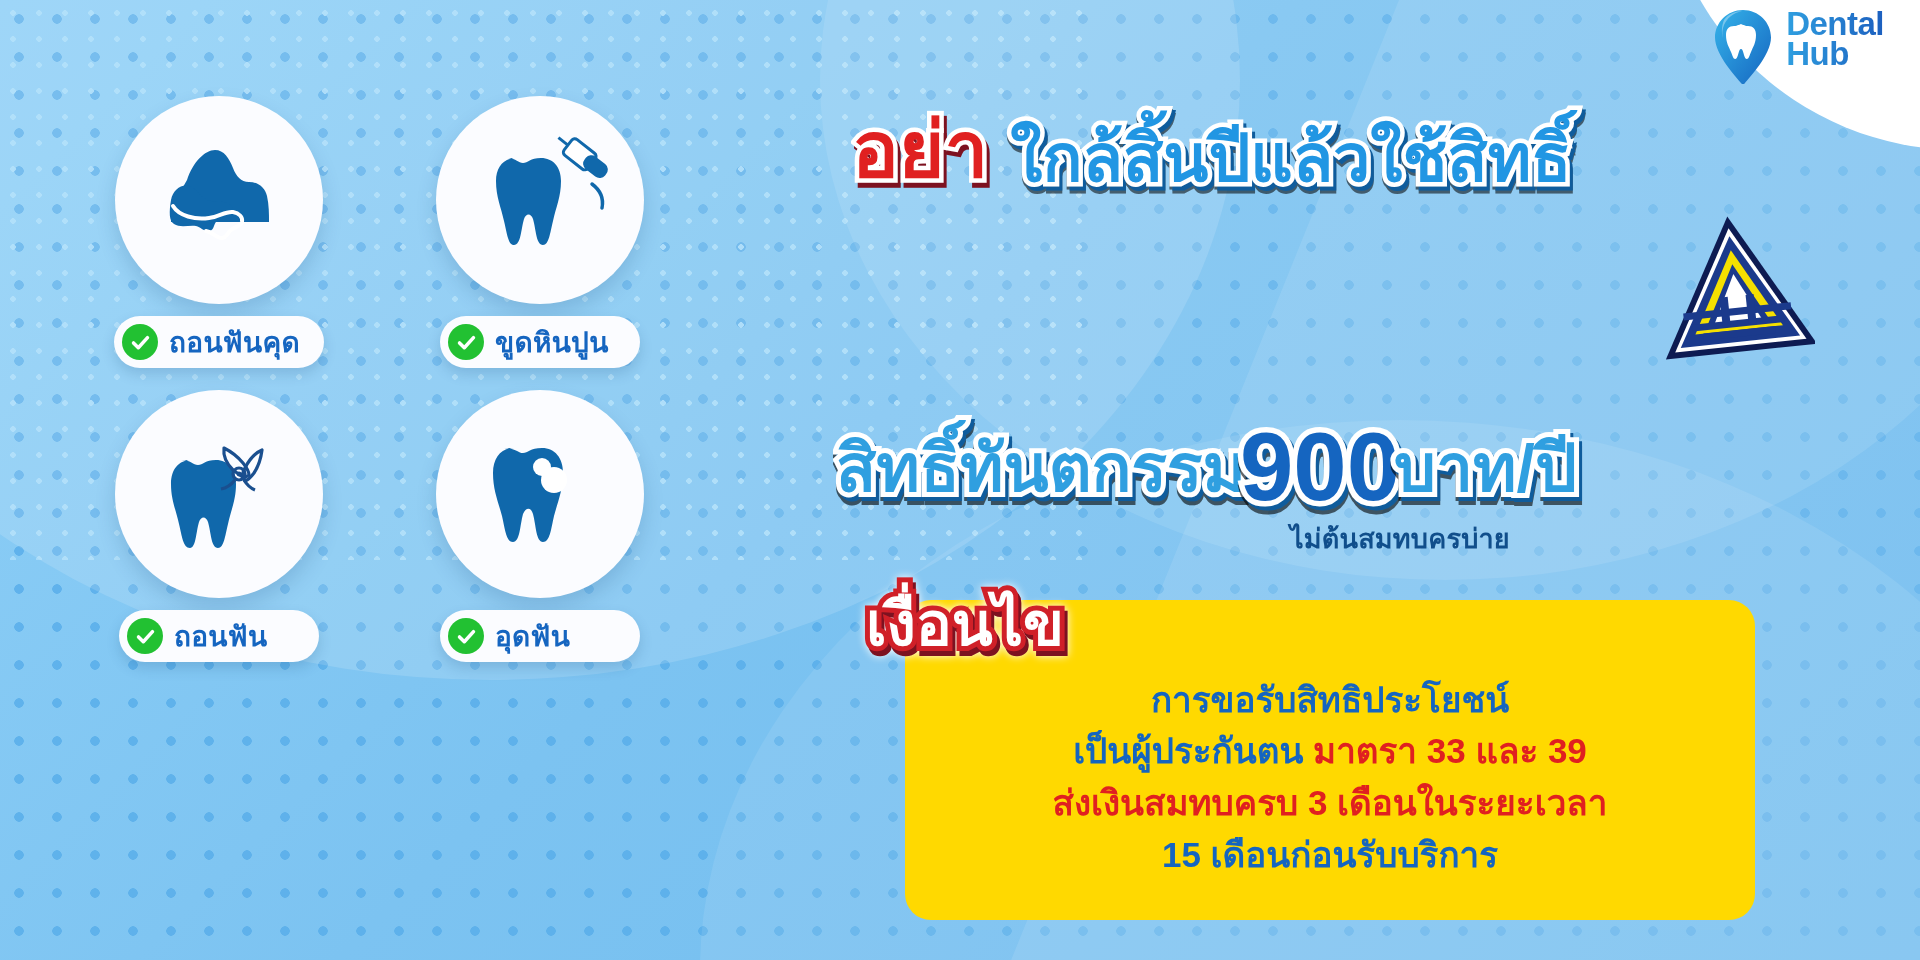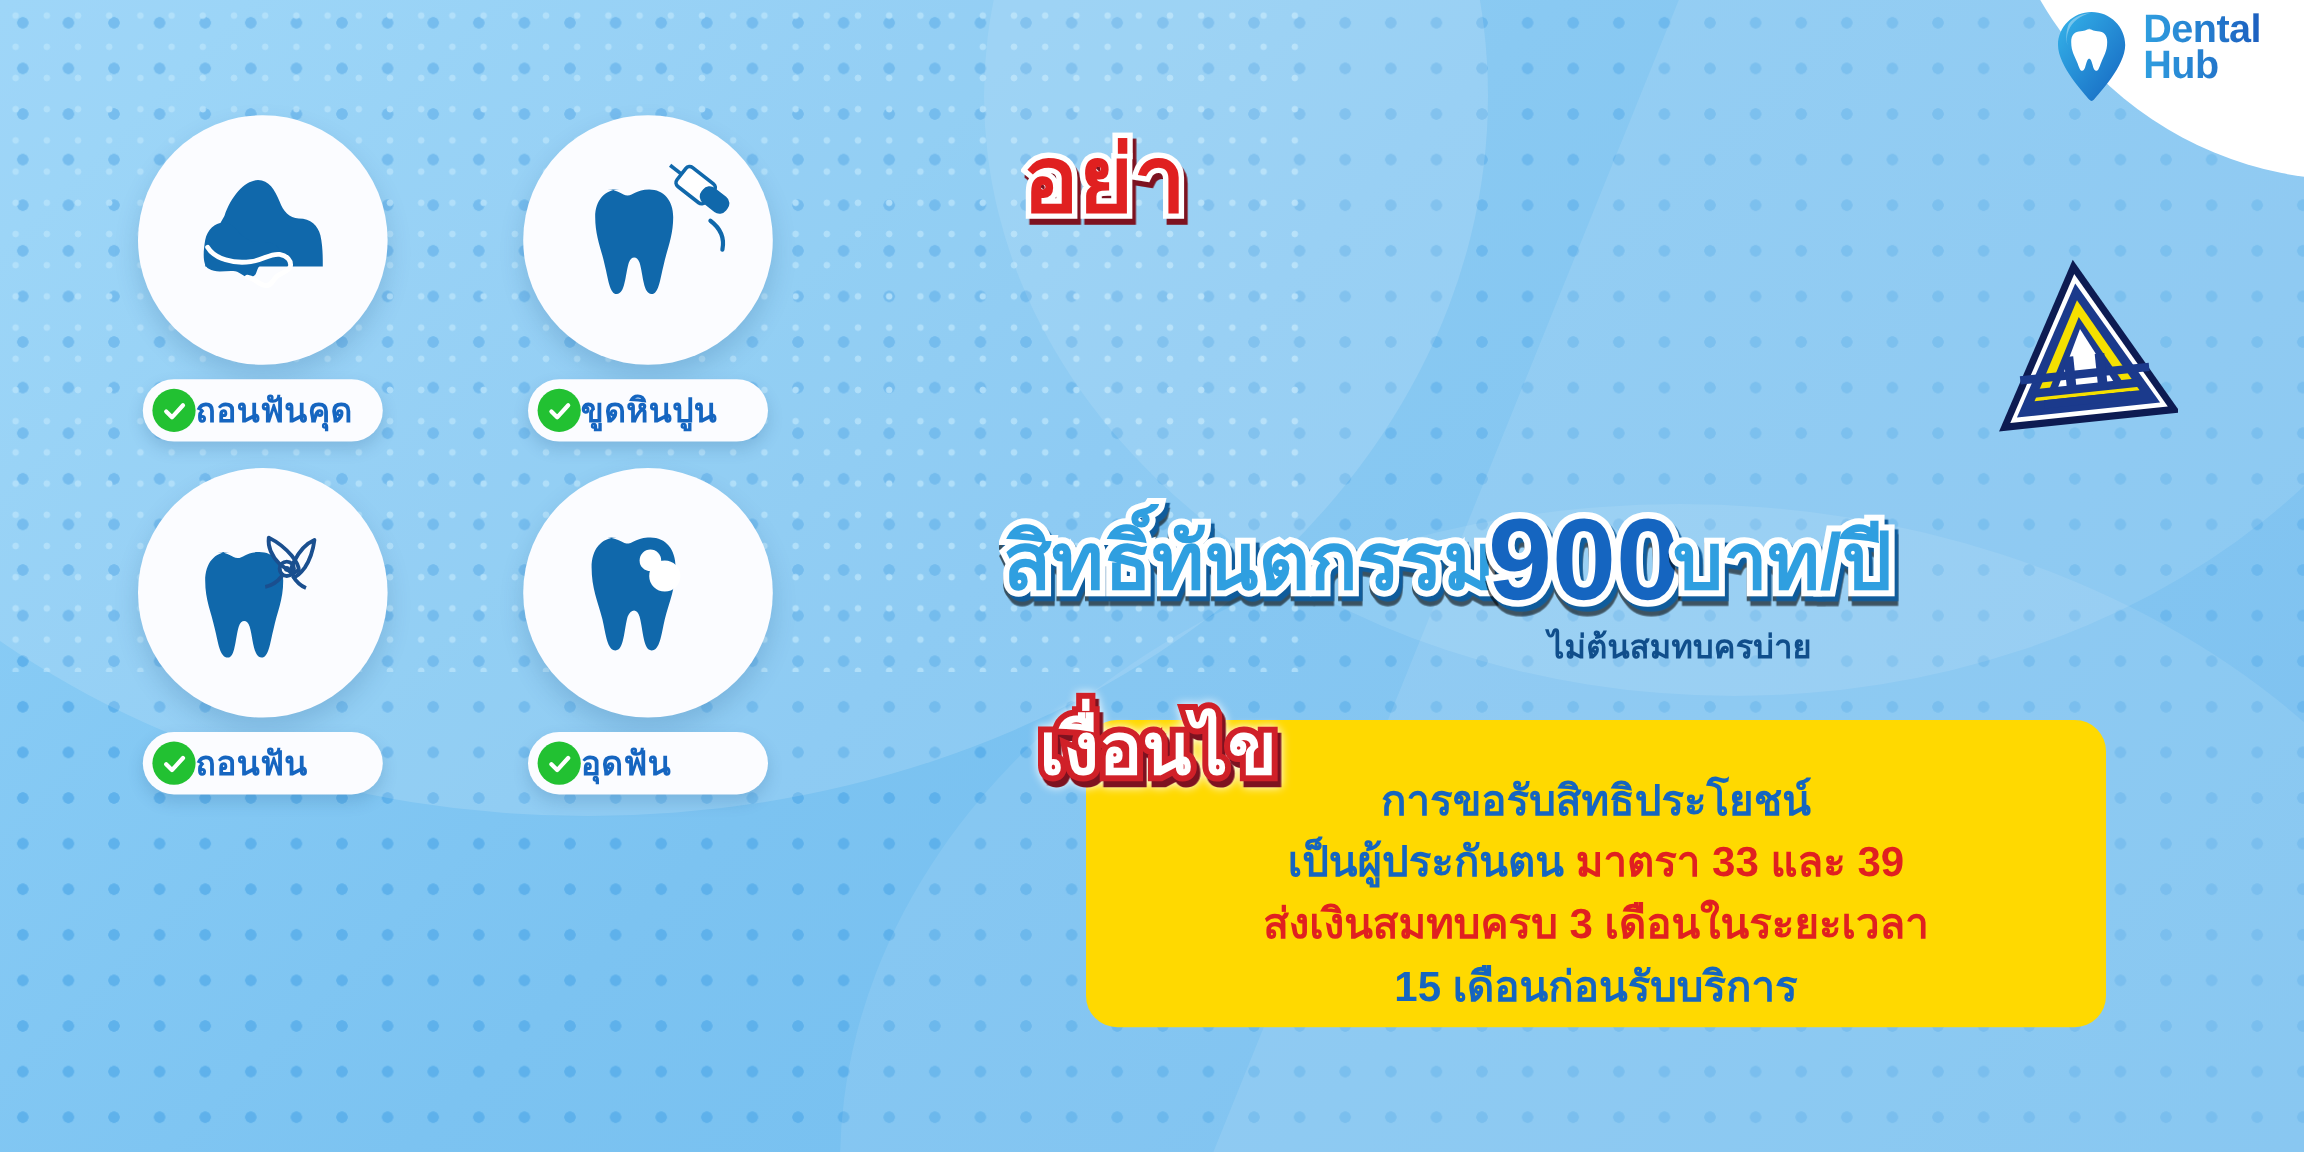--- a/index.html
+++ b/index.html
@@ -77,21 +77,21 @@
     box-shadow:0 10px 20px rgba(20,70,120,.18);
     display:flex; align-items:center; justify-content:center;
   }
   .svc-circle svg { width:140px; height:140px; }
   .svc-pill {
     margin-top:12px;
     background:#fbfcff;
     border-radius:32px;
     height:52px; min-width:200px;
     padding:0 24px 0 8px;
-    display:flex; align-items:center; 
+    display:flex; align-items:center; gap:11px;
     box-shadow:0 6px 13px rgba(20,70,120,.18);
   }
   .check {
     width:36px; height:36px; border-radius:50%;
     background:#22c132; flex:none;
     display:flex; align-items:center; justify-content:center;
   }
   .check svg { width:21px; height:21px; }
   .svc-label {
     font-size:28px; font-weight:700; color:#1565c0;
@@ -169,21 +169,21 @@
   #cond-badge {
     position:absolute; left:848px; top:570px; z-index:36;
     font-weight:900; font-size:60px; color:#fff;
     -webkit-text-stroke:10px #d02028; paint-order:stroke fill;
     filter:drop-shadow(3px 5px 0 #7d1220) drop-shadow(0 0 4px #fff);
     padding:6px 18px;
     text-align:center;
   }
   #cond-box {
     position:absolute; left:905px; top:600px;
-    width:850px; height:256px;
+    width:850px; height:320px;
     background:#ffd900;
     border-radius:26px;
     z-index:20;
     display:flex; flex-direction:column; align-items:center; justify-content:center;
     padding-top:34px;
     gap:2px;
   }
   .cond-line {
     font-size:35px; font-weight:700; line-height:1.42;
     text-align:center; white-space:nowrap;
@@ -314,20 +314,21 @@
         </span>
         <span class="svc-label">อุดฟัน</span>
       </div>
     </div>
 
   </div>
 
   <div id="headline">
     <div class="hl-row r1">
       <span class="word w-red">อย่า</span>
+      <span class="word w-blue">ใกล้สิ้นปีแล้วใช้สิทธิ์</span>
     </div>
   </div>
 
   <div id="sso">
     <svg viewBox="0 0 160 150">
       <g transform="rotate(-6 80 78)">
         <path d="M80 4 L156 140 L4 140 Z" fill="#0d1b52"></path>
         <path d="M80 16 L146 134 L14 134 Z" fill="#ffffff"></path>
         <path d="M80 24 L140 130 L20 130 Z" fill="#1b3a8c"></path>
         <path d="M80 38 L124 118 L36 118 Z" fill="#f5e000"></path>

